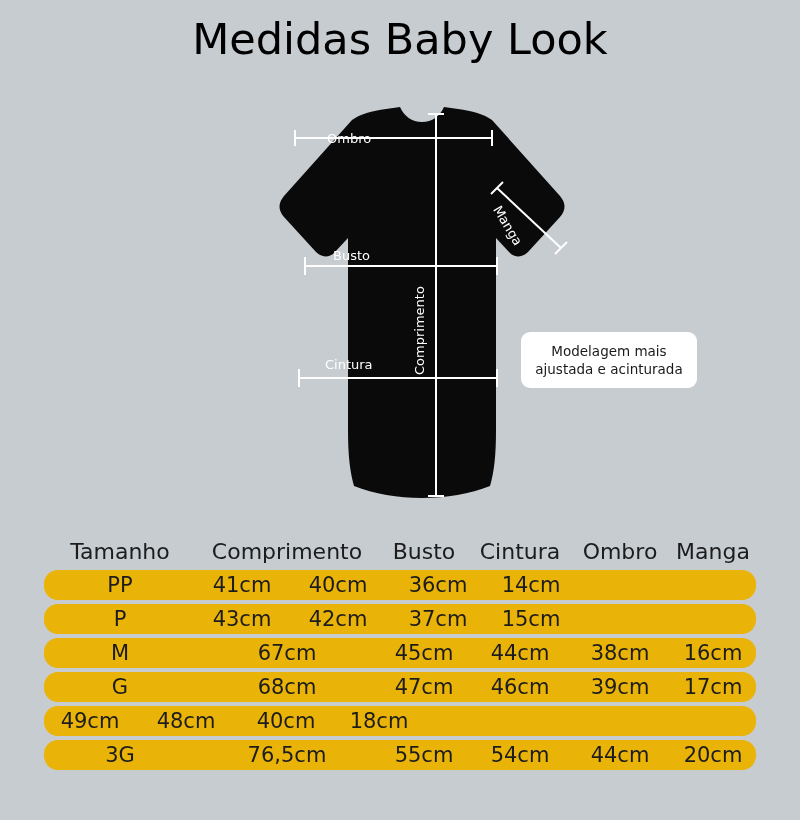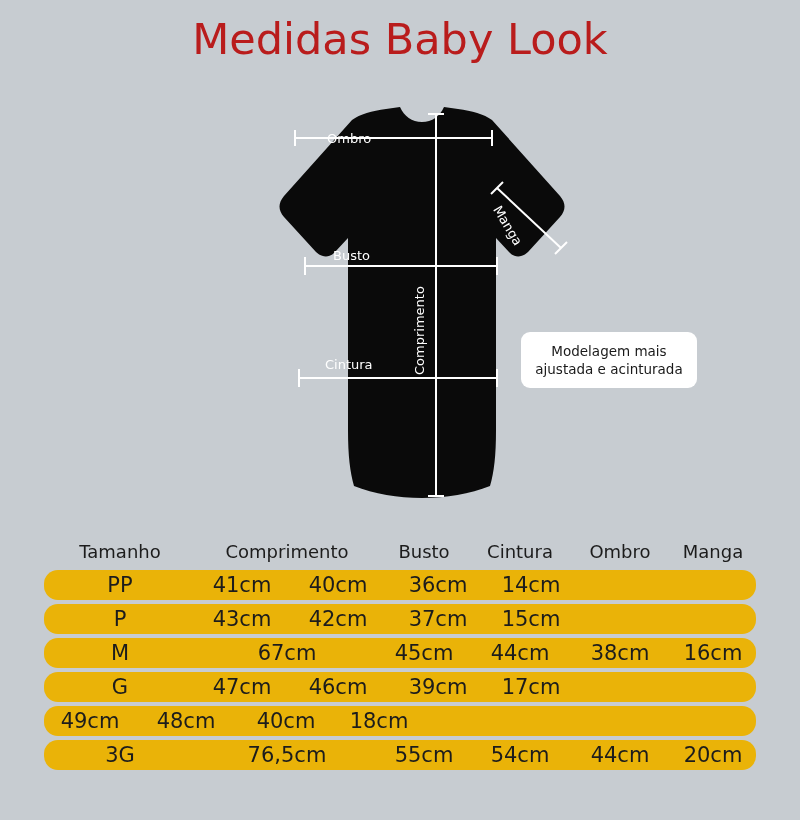--- a/index.html
+++ b/index.html
@@ -16,21 +16,21 @@
   }
 
   
   .title {
     position: absolute;
     top: 14px;
     left: 0;
     width: 800px;
     text-align: center;
     font-size: 43px;
-    color: #b91c1c;
+    color: #000000;
     font-family: "DejaVu Sans", sans-serif;
     letter-spacing: 0px;
   }
 
   
   .illustration {
     position: absolute;
     top: 100px;
     left: 0;
     width: 800px;
@@ -116,21 +116,21 @@
     color: #1c1c1c;
     font-family: "DejaVu Sans", sans-serif;
     white-space: nowrap;
   }
   .c0 { width: 152px; }
   .c1 { width: 182px; }
   .c2 { width: 92px; }
   .c3 { width: 100px; }
   .c4 { width: 100px; }
   .c5 { width: 86px; }
-  .row.header .cell { font-size: 18px; }
+  .row.header .cell { font-size: 22px; }
 </style>
 </head>
 <body>
 
 <div class="title">Medidas Baby Look</div>
 
 <div class="illustration">
 
   <svg class="shirt-svg" width="800" height="415" viewBox="0 0 800 415">
 
@@ -228,20 +228,21 @@
     <div class="cell c0">M</div>
     <div class="cell c1">67cm</div>
     <div class="cell c2">45cm</div>
     <div class="cell c3">44cm</div>
     <div class="cell c4">38cm</div>
     <div class="cell c5">16cm</div>
   </div>
 
   <div class="row data">
     <div class="cell c0">G</div>
+    <div class="cell c1">68cm</div>
     <div class="cell c2">47cm</div>
     <div class="cell c3">46cm</div>
     <div class="cell c4">39cm</div>
     <div class="cell c5">17cm</div>
   </div>
 
   <div class="row data">
     <div class="cell c2">49cm</div>
     <div class="cell c3">48cm</div>
     <div class="cell c4">40cm</div>

